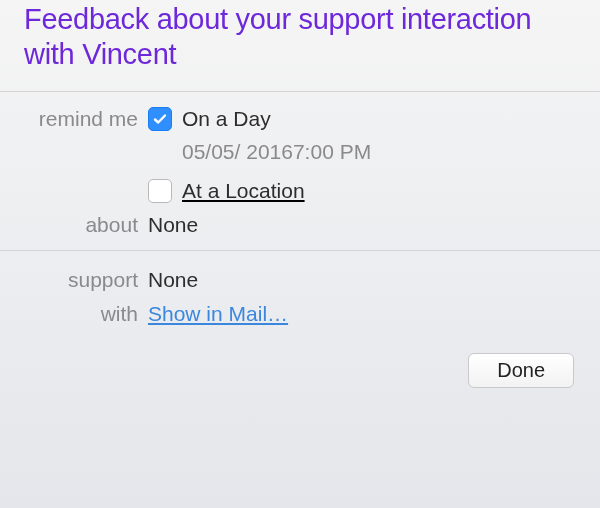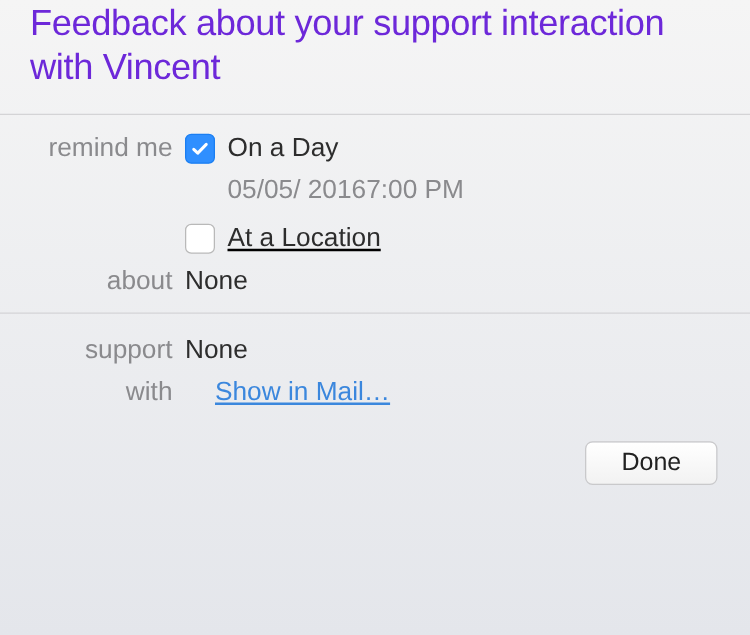--- a/index.html
+++ b/index.html
@@ -70,21 +70,20 @@
       display: flex;
       align-items: center;
       min-height: 32px;
     }
     .dt-date { }
     .pad-top-small { margin-top: 6px; text-decoration: underline; }
     .link {
       color: #3b87dd;
       text-decoration: underline;
       cursor: pointer;
-      margin-left: 24px;
     }
     .footer {
       display: flex;
       justify-content: flex-end;
       padding: 14px 26px 0 0;
     }
     .done-btn {
       background: linear-gradient(to bottom, #ffffff, #f2f2f2);
       border: 1px solid #c9c9cb;
       border-radius: 6px;

